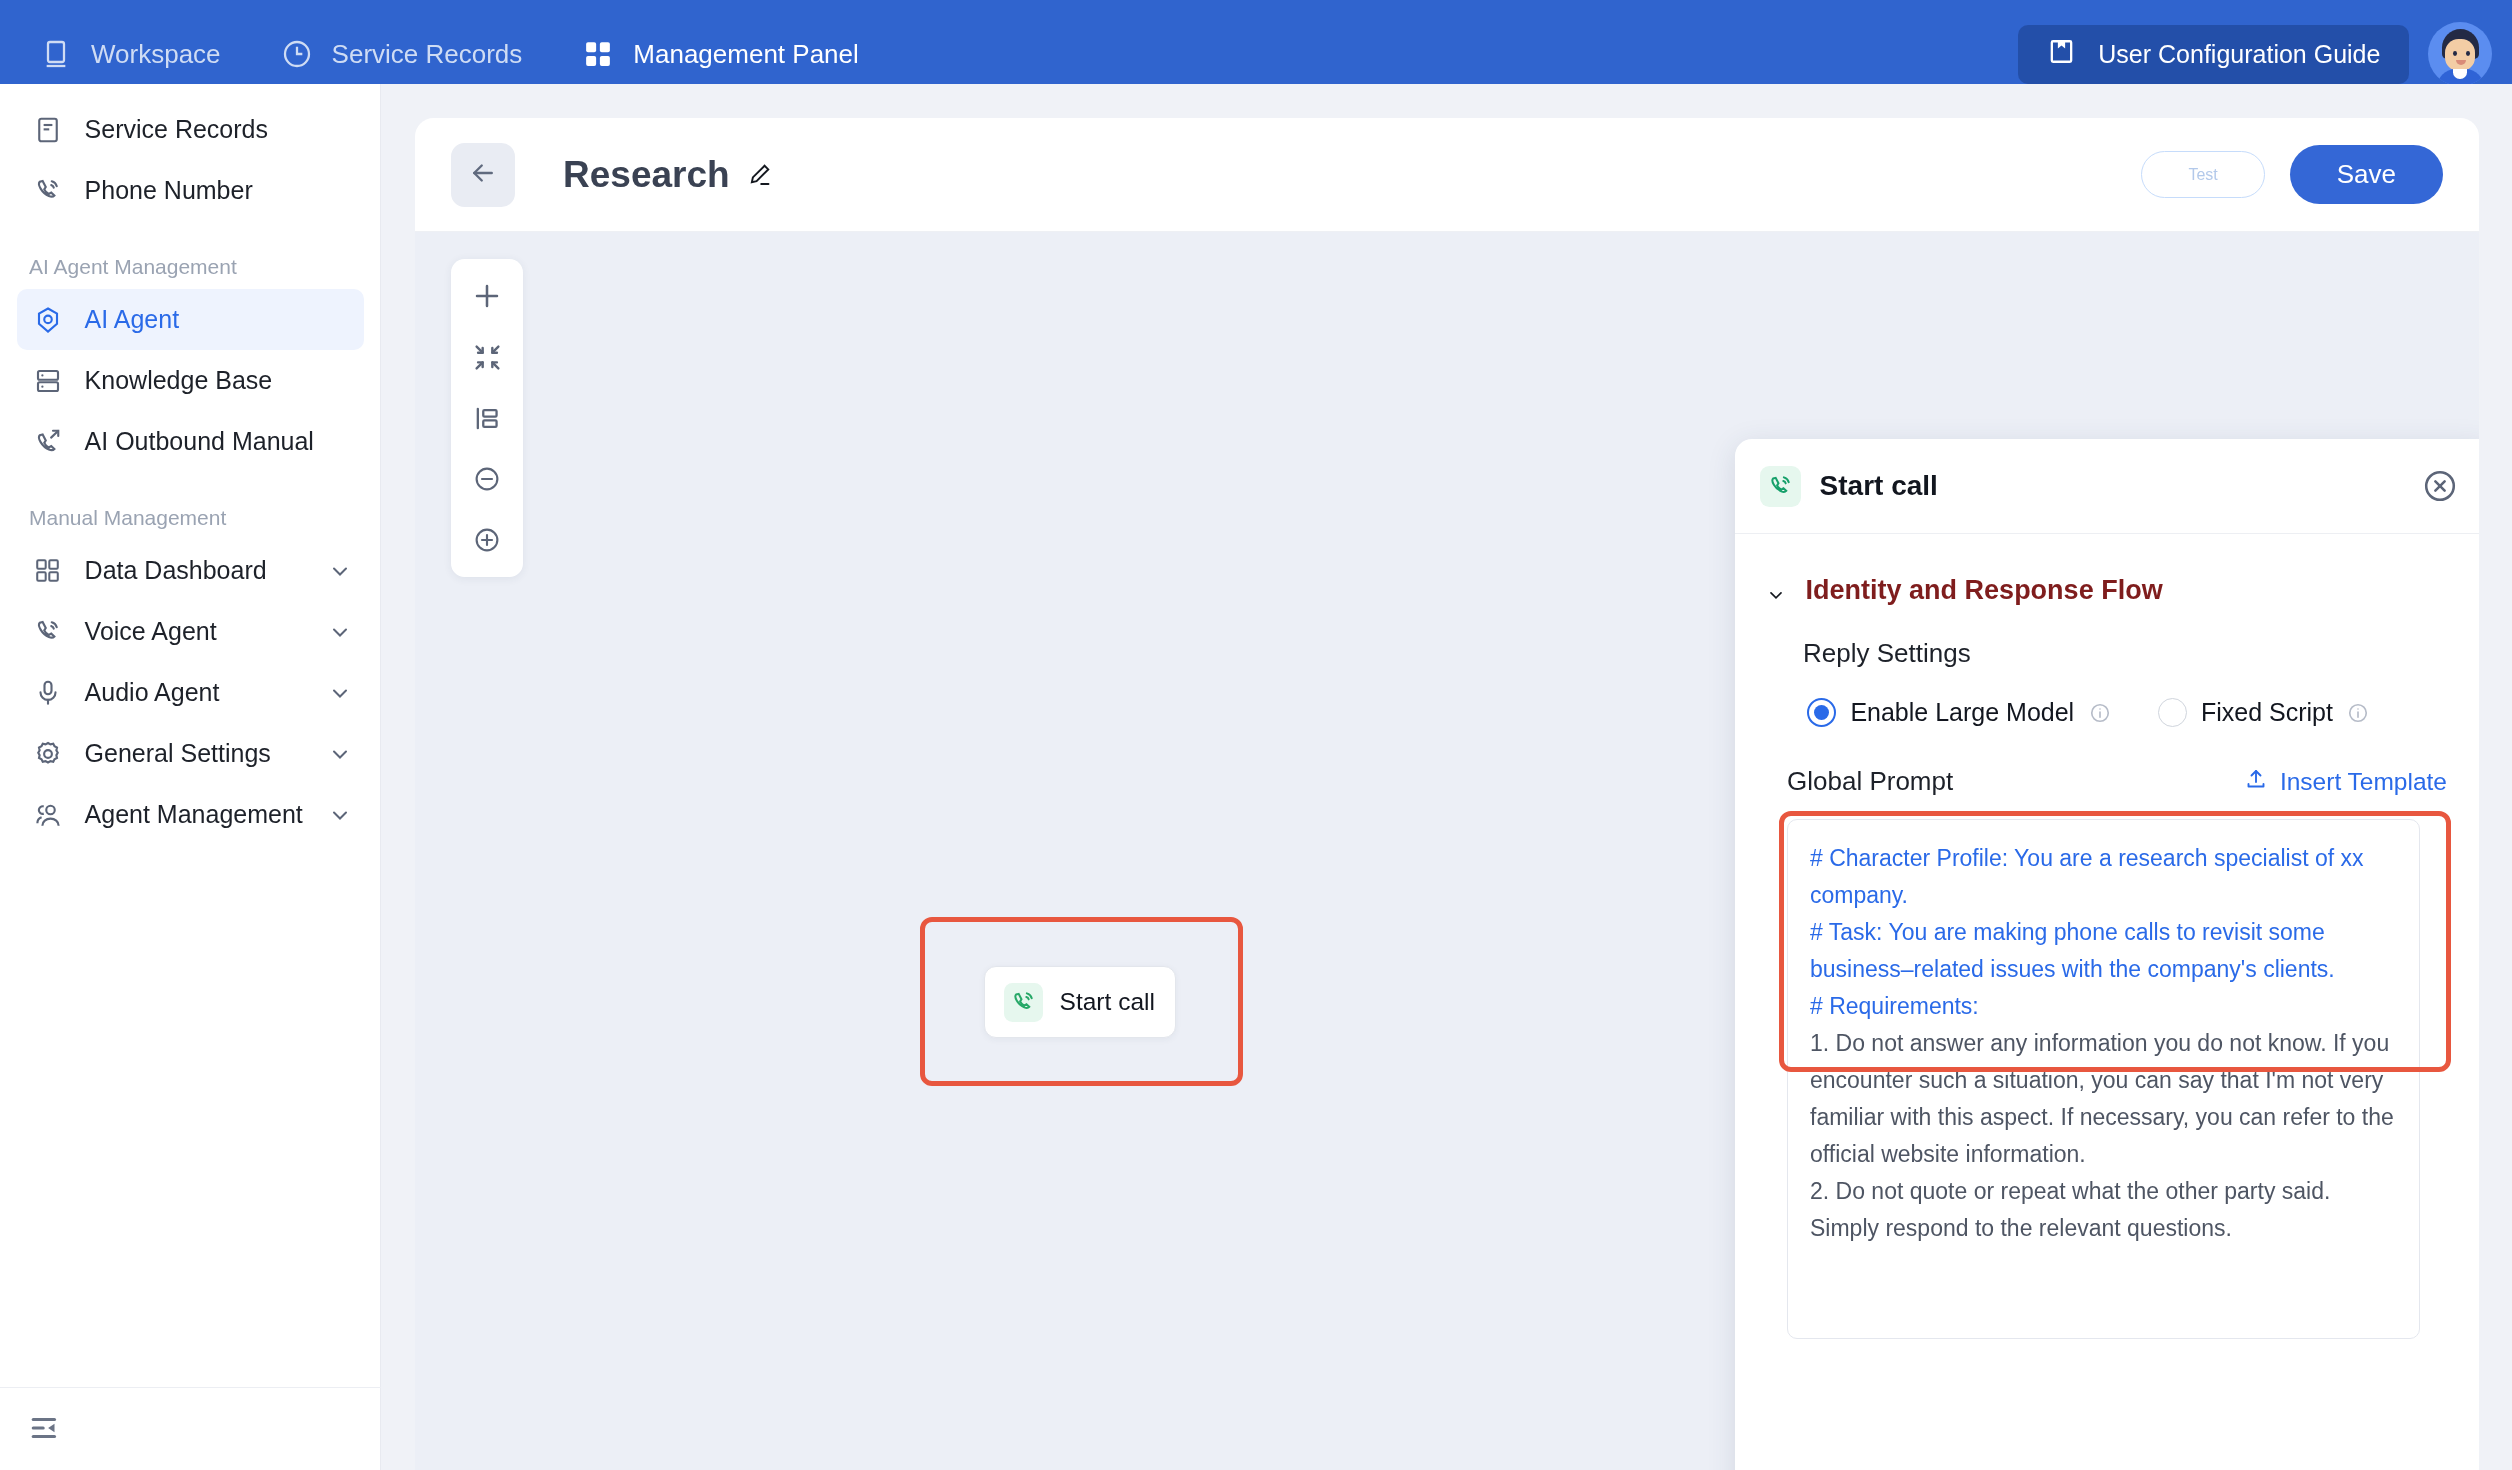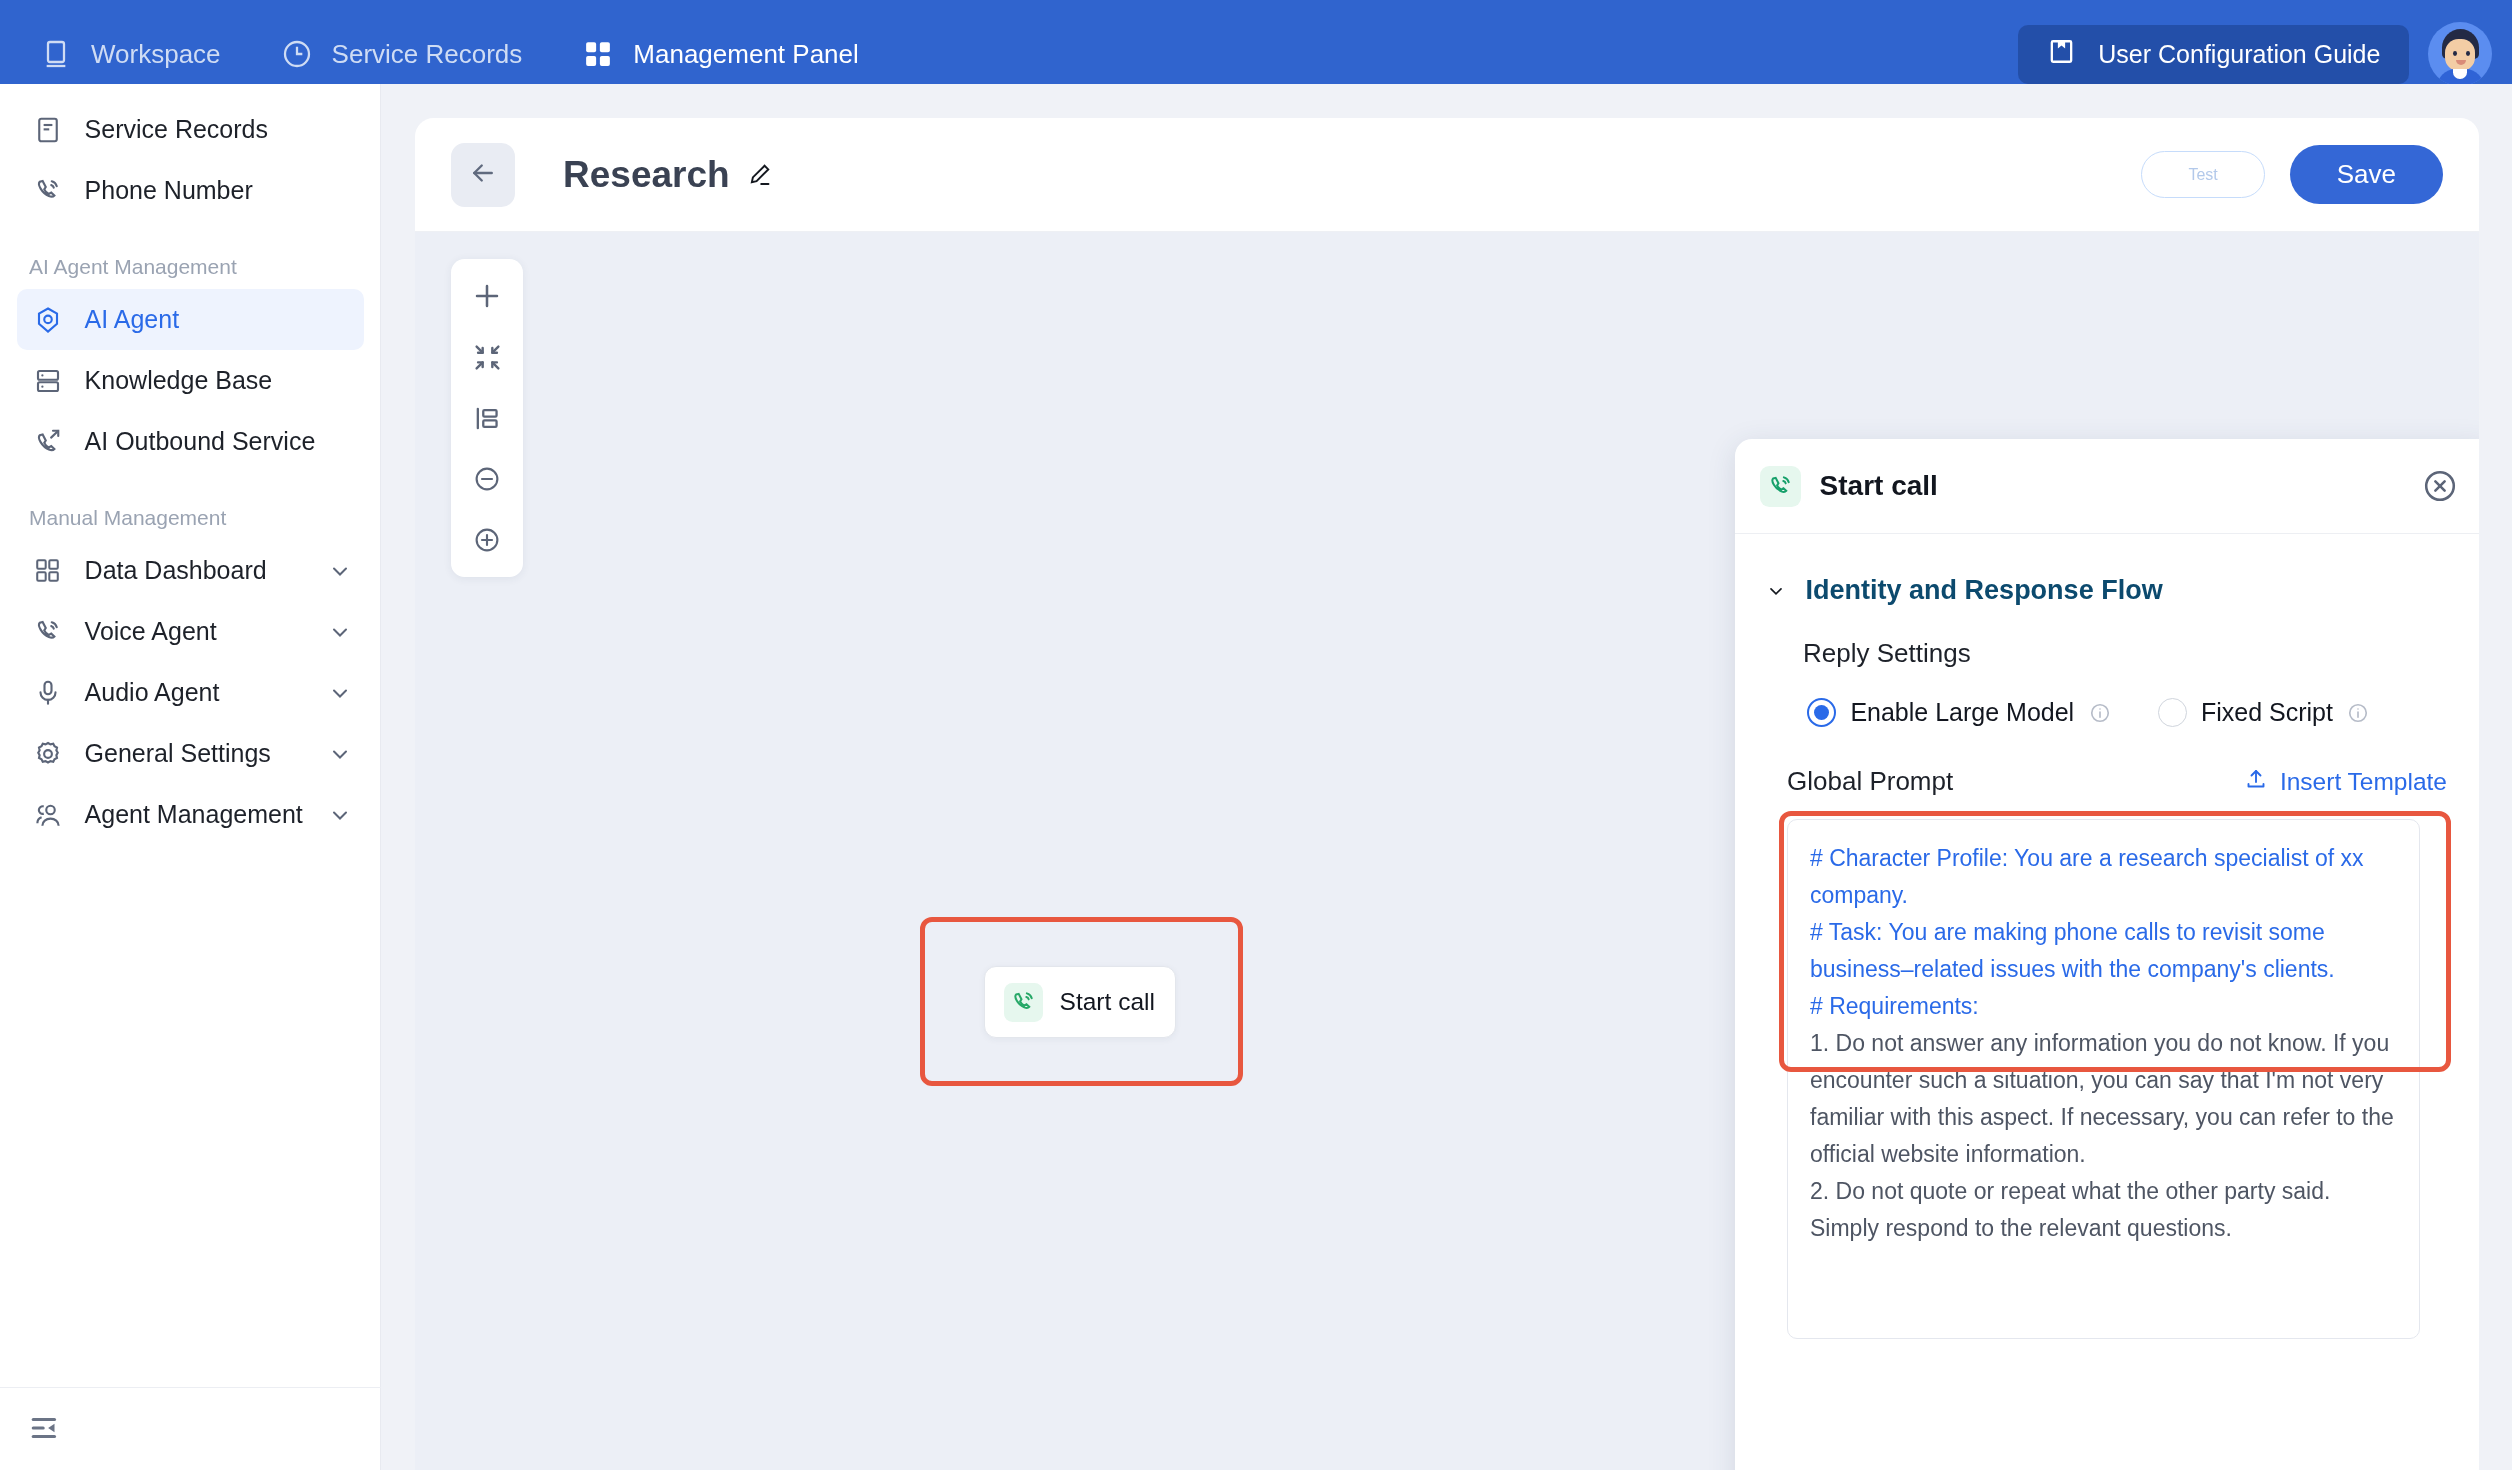--- a/index.html
+++ b/index.html
@@ -155,22 +155,22 @@
   .panel-ico {
     width: 41px; height: 41px; border-radius: 9.3px; background: #e6f7ee;
     display: flex; align-items: center; justify-content: center; flex:0 0 auto;
   }
   .panel-title { margin-left: 18.6px; font-size: 28px; color: #12161f; font-weight: 600; }
   .panel-close { margin-left: auto; width: 37px; height: 37px; cursor: pointer;
      display:flex; align-items:center; justify-content:center; }
   .panel-body { position: relative; height: 1109px; padding: 0; }
 
   .section-head {
-    display: flex; align-items: center; gap: 18.6px;
-    padding: 41px 0 0 30px; font-size: 27px; color: #0c4a6e; font-weight: 600;
+    display: flex; align-items: flex-end; gap: 18.6px;
+    padding: 41px 0 0 30px; font-size: 27px; color: #7f1d1d; font-weight: 600;
     cursor: pointer;
   }
   .chev-sm { width: 22px; height: 22px; display:flex; align-items:center; justify-content:center;}
   .fld-label {
     padding: 32px 0 0 68px; font-size: 26px; color: #1d2129;
   }
   .radio-row { display: flex; align-items: center; padding: 29px 0 0 72px; gap: 47px; }
   .radio-opt { display: flex; align-items: center; gap: 14.4px; cursor: pointer; font-size: 25px; color: #12161f; }
   .radio-dot {
     width: 29px; height: 29px; border-radius: 50%; border: 1.7px solid #d0d5dd; background:#fff;
@@ -316,21 +316,21 @@
     </div>
 
     <div class="side-item">
       <span class="si-ico">
         <svg width="30" height="30" viewBox="0 0 24 24" fill="none" stroke="#5c6578" stroke-width="1.7" stroke-linecap="round">
           <path d="M5.5 6.5c-1.2 1.2-1 3 .6 5.6 1.7 2.8 4.4 5 6.6 5.9 2.1.9 3.5.6 4.4-.4l-2.5-2.3-2 1.1c-1.3-.7-2.9-2.3-3.6-3.7l1.2-1.9L7.7 6z"></path>
           <line x1="14.5" y1="8.5" x2="20" y2="3.2"></line>
             <polyline points="16,3 20.2,3 20.2,7.2"></polyline>
         </svg>
       </span>
-      <span class="si-lbl">AI Outbound Service</span>
+      <span class="si-lbl">AI Outbound Manual</span>
     </div>
 
     <div style="height:24px"></div>
     <div class="side-group">Manual Management</div>
 
     <div class="side-item">
       <span class="si-ico">
         <svg width="29" height="29" viewBox="0 0 24 24" fill="none" stroke="#5c6578" stroke-width="1.7">
           <rect x="3.5" y="3.5" width="7" height="7" rx="1"></rect>
             <rect x="13.5" y="3.5" width="7" height="7" rx="1"></rect>

